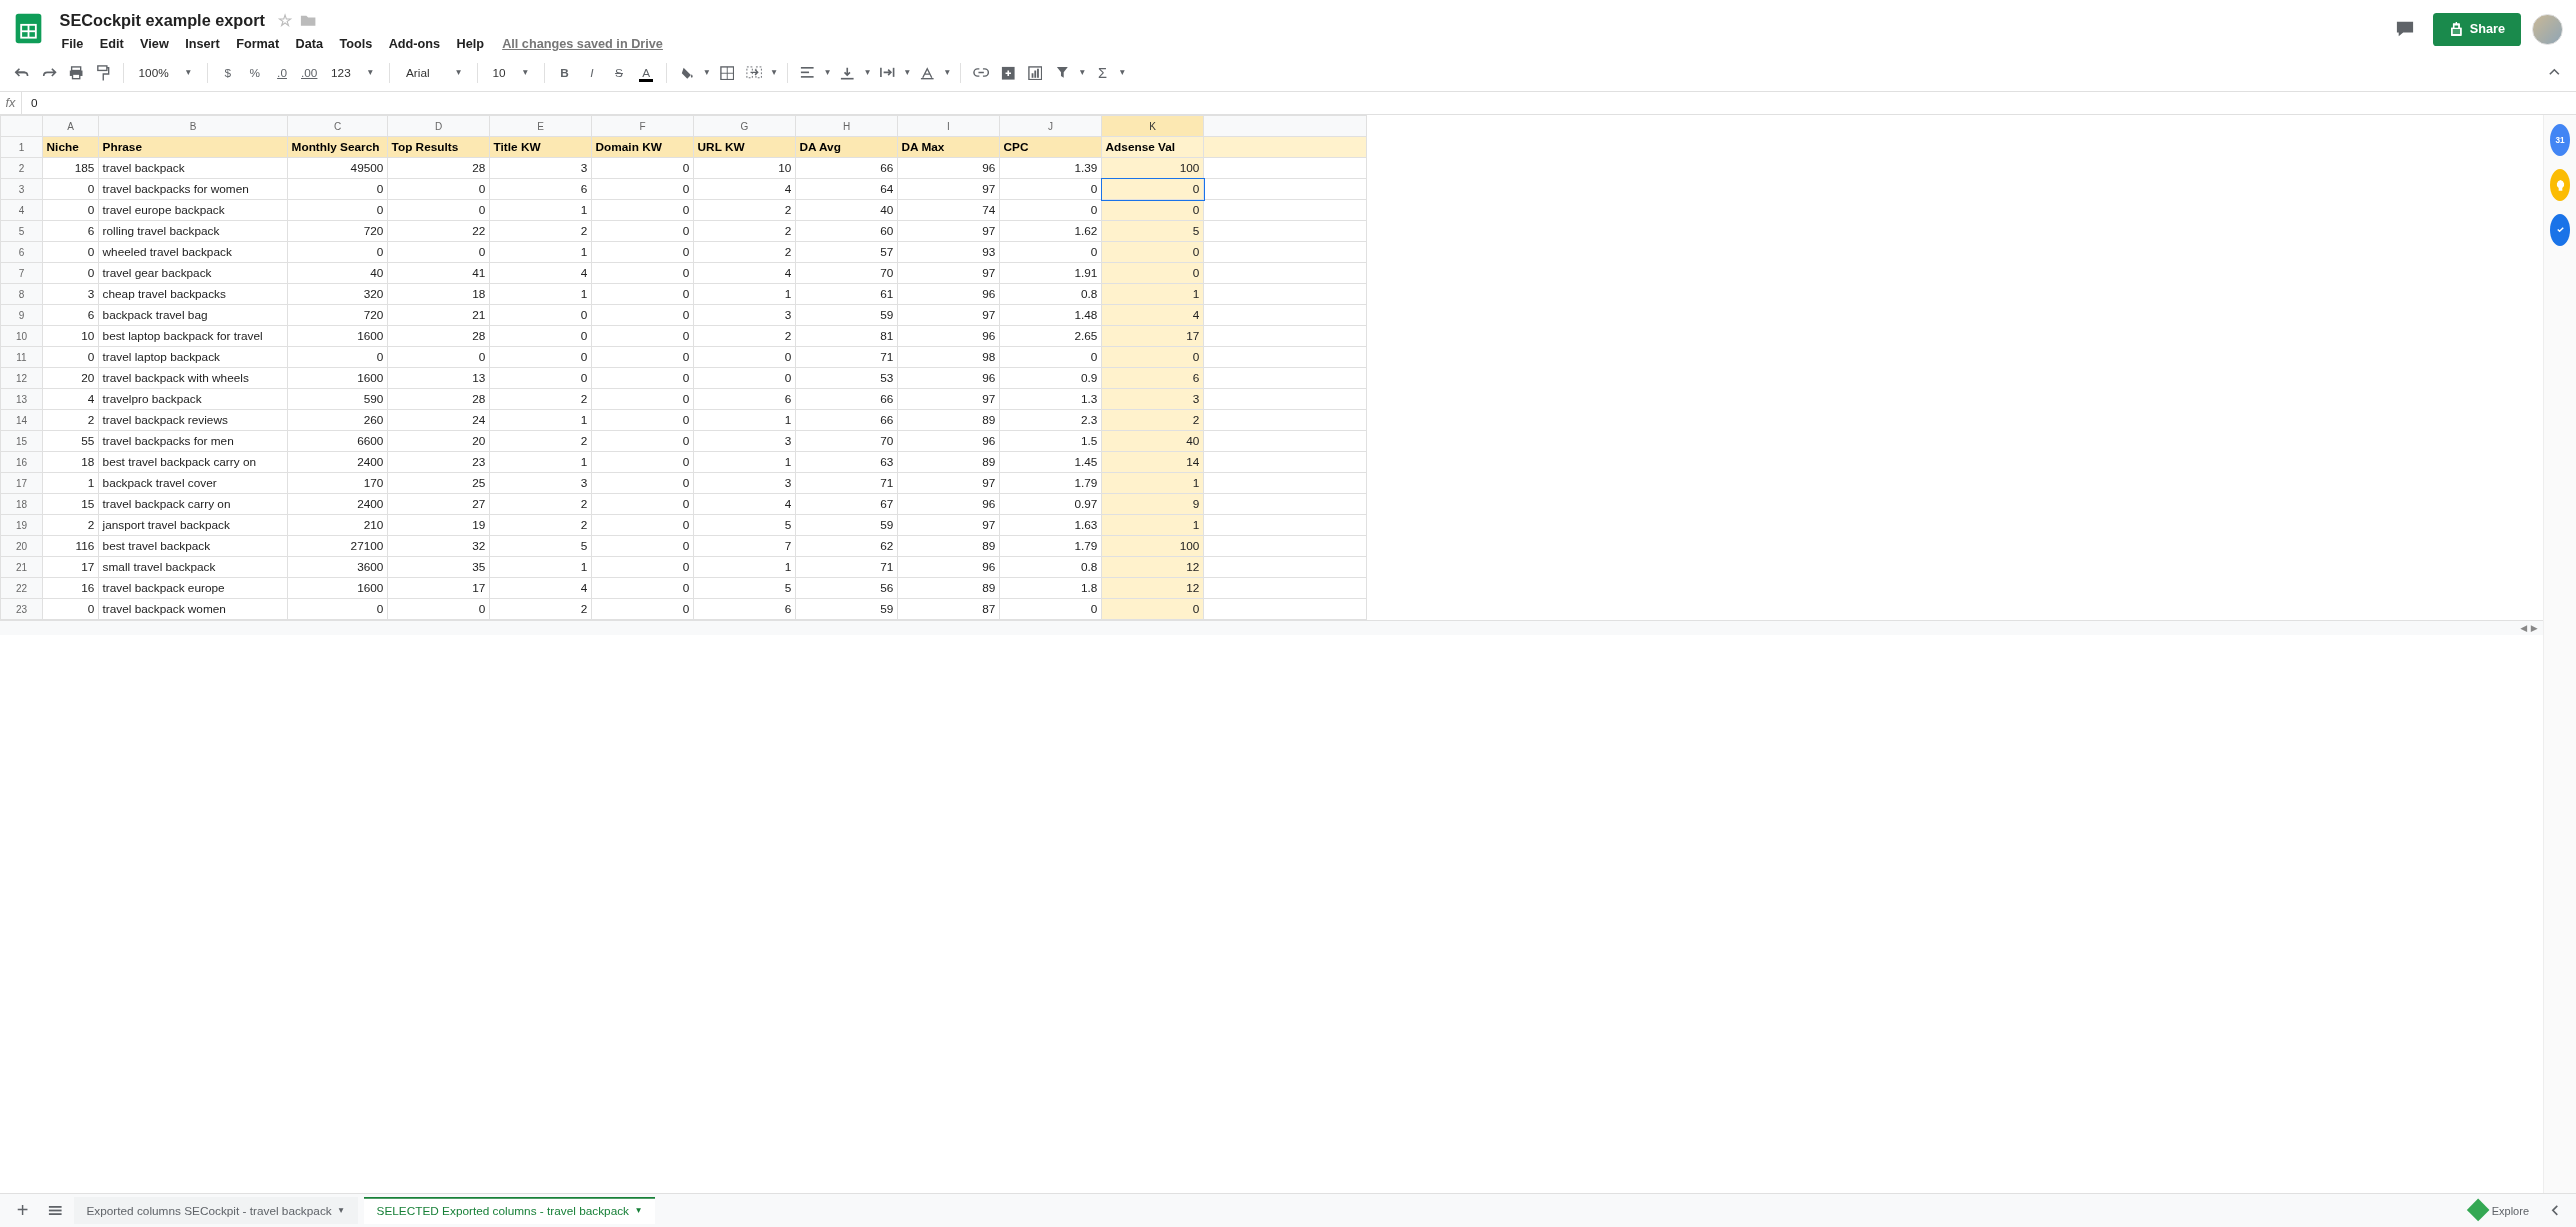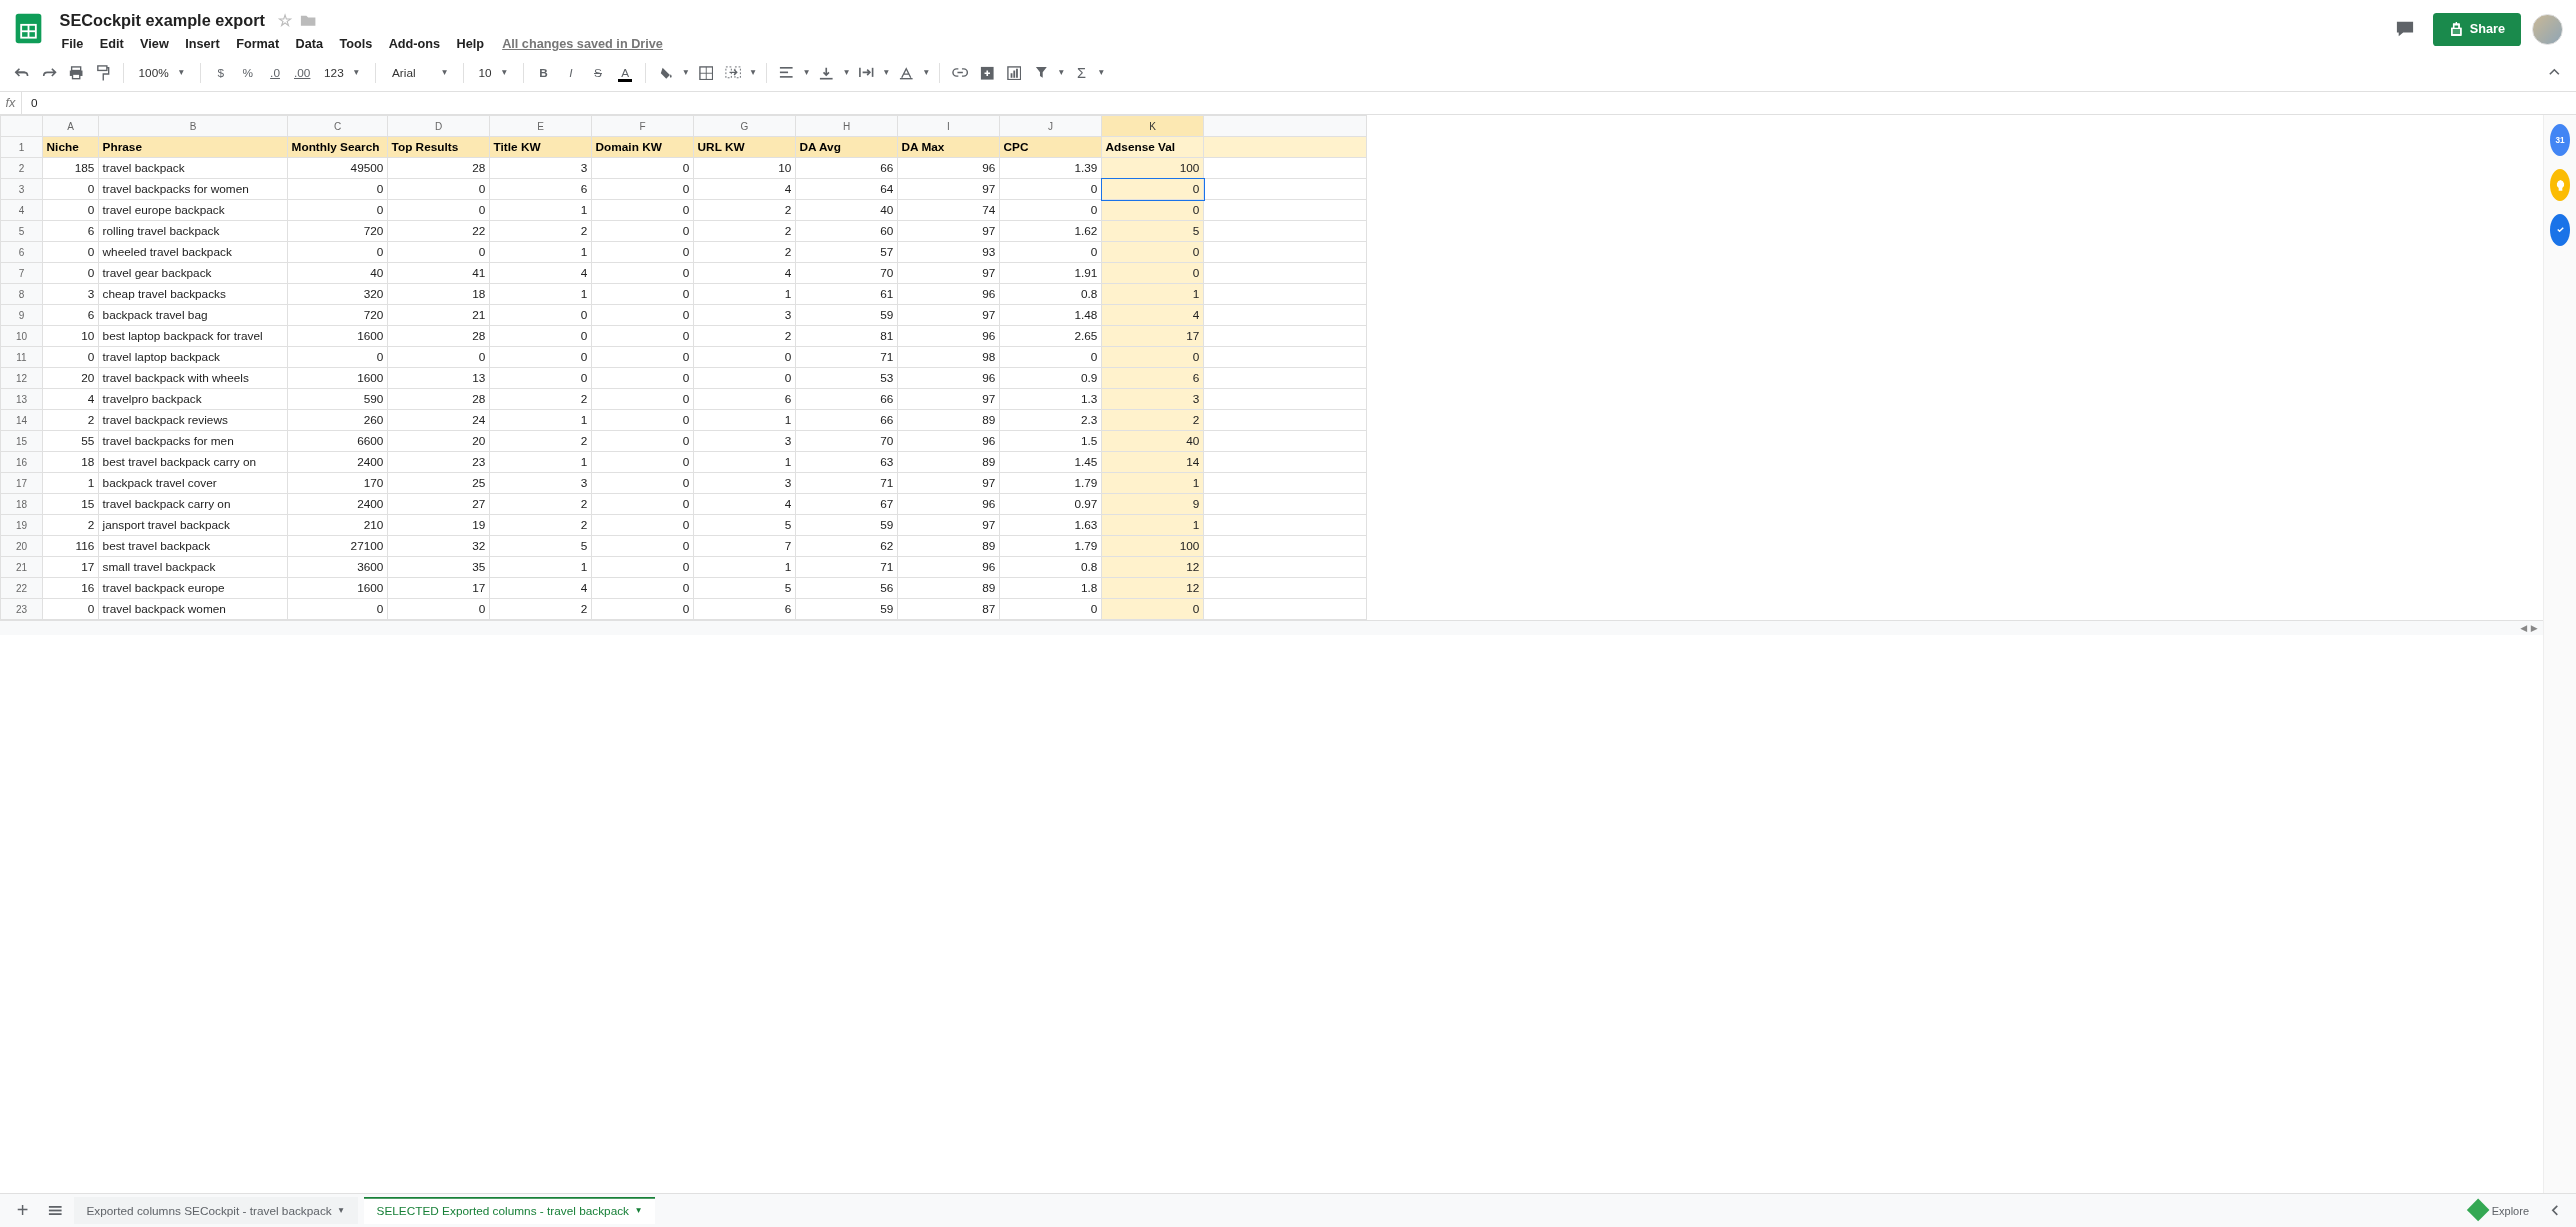--- a/index.html
+++ b/index.html
@@ -18,21 +18,21 @@
 .saved { color:#777; text-decoration:underline; margin-left:9px; font-size:12.7px; }
 .header-right { display:flex; align-items:center; gap:11px; margin-right:5.4px; margin-top:5.4px; }
 .comment-btn { width:34px; height:31px; display:flex; align-items:center; justify-content:center; color:#5f6368; border-radius:3.6px; }
 .share-btn { background:#1a8a4c; color:#fff; font-weight:600; font-size:12.7px; height:33px; padding:0 16.3px; border-radius:3.6px; display:flex; align-items:center; gap:7.3px; }
 .avatar { width:31px; height:31px; border-radius:50%; background:linear-gradient(135deg,#c9b896,#8fa5b5); border:0.9px solid #ddd; }
 
 
 .toolbar { display:flex; align-items:center; padding:5.4px 9px; gap:1.8px; border-bottom:0.9px solid #e0e0e0; position:relative; }
 .tb-btn { min-width:25.4px; height:25.4px; display:flex; align-items:center; justify-content:center; color:#5f6368; cursor:pointer; border-radius:1.8px; font-size:11.8px; }
 .tb-sep { width:0.9px; height:20px; background:#e0e0e0; margin:0 5.4px; }
-.tb-dd { display:flex; align-items:center; padding:0 7.3px; color:#333; gap:5px; }
+.tb-dd { display:flex; align-items:center; padding:0 7.3px; color:#333; gap:12px; }
 .tb-dd .chev { color:#5f6368; font-size:8.2px; margin-left:3.6px; }
 .font-name { min-width:73px; text-align:left; padding-left:9px; }
 .font-size { min-width:27px; text-align:center; }
 .zoom { min-width:45px; }
 .text-color { position:relative; }
 .text-color::after { content:''; position:absolute; bottom:3.6px; left:5.4px; right:5.4px; height:2.7px; background:#000; }
 .fill-color { position:relative; }
 .chev-btn { font-size:8.2px; color:#5f6368; min-width:11px; }
 .collapse { margin-left:auto; }
 

